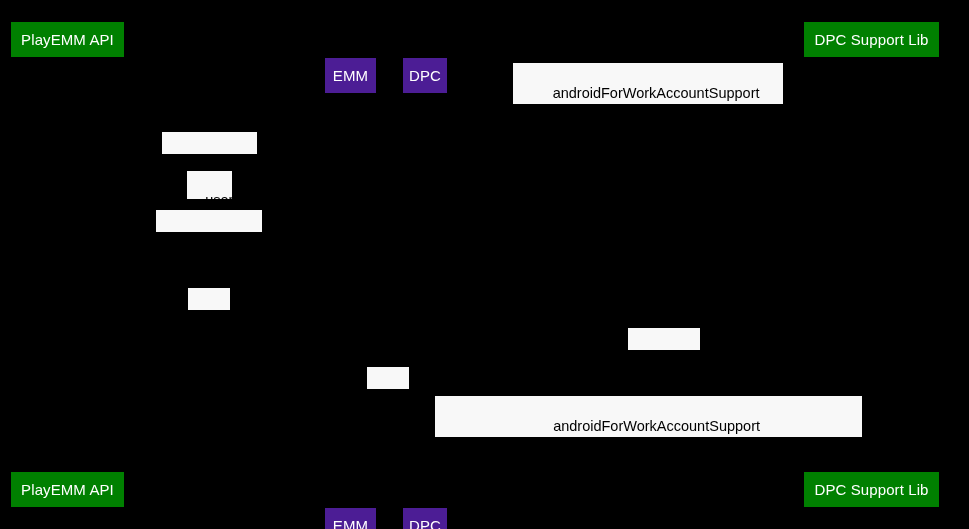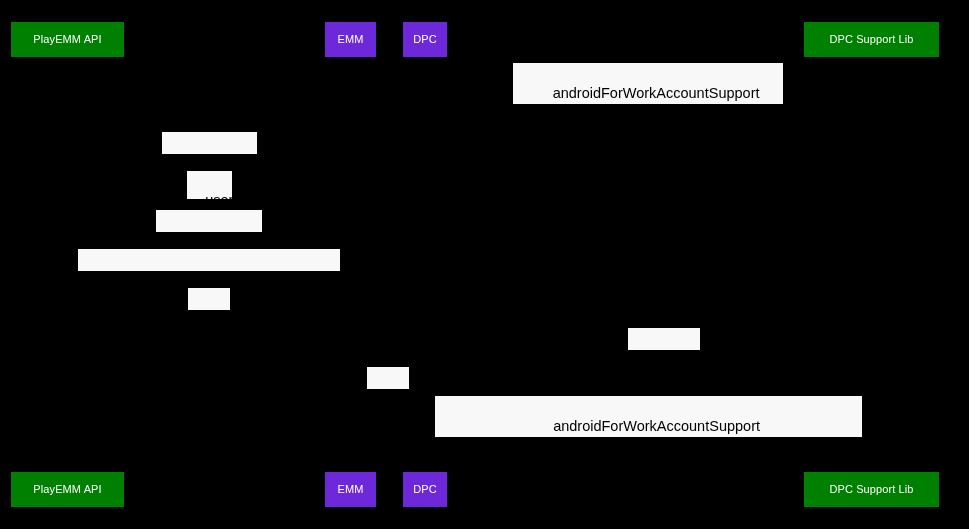--- a/index.html
+++ b/index.html
@@ -24,27 +24,27 @@
     height: 529px;
     background: #000000;
   }
   .participant {
     position: absolute;
     box-sizing: border-box;
     display: flex;
     align-items: center;
     justify-content: center;
     color: #ffffff;
-    font-size: 11px;
+    font-size: 15px;
     line-height: 1;
     white-space: nowrap;
     letter-spacing: 0.1px;
   }
   .participant.green { background: #008000; }
-  .participant.blue  { background: #6d28d9; }
+  .participant.blue  { background: #4c1d95; margin-top: 36px; }
 
   .lifeline {
     position: absolute;
     width: 1px;
     background: #000000;
   }
 
   .msg-label {
     position: absolute;
     box-sizing: border-box;
@@ -112,23 +112,20 @@
   </div>
 
   <div class="msg-label" style="left:187px; top:171px; width:45px; height:28px;">
     <span>userID</span>
   </div>
 
   <div class="msg-label" style="left:156px; top:210px; width:106px; height:22px;text-align:center;">
     <span>users.update()</span>
   </div>
 
-  <div class="msg-label" style="left:78px; top:249px; width:262px; height:22px;">
-    <span>users.generateAuthenticationToken()</span>
-  </div>
 
   <div class="msg-label" style="left:188px; top:288px; width:42px; height:22px;">
     <span>token</span>
   </div>
 
   <div class="msg-label" style="left:628px; top:328px; width:72px; height:22px;">
     <span>callback()</span>
   </div>
 
   <div class="msg-label" style="left:367px; top:367px; width:42px; height:22px;">

